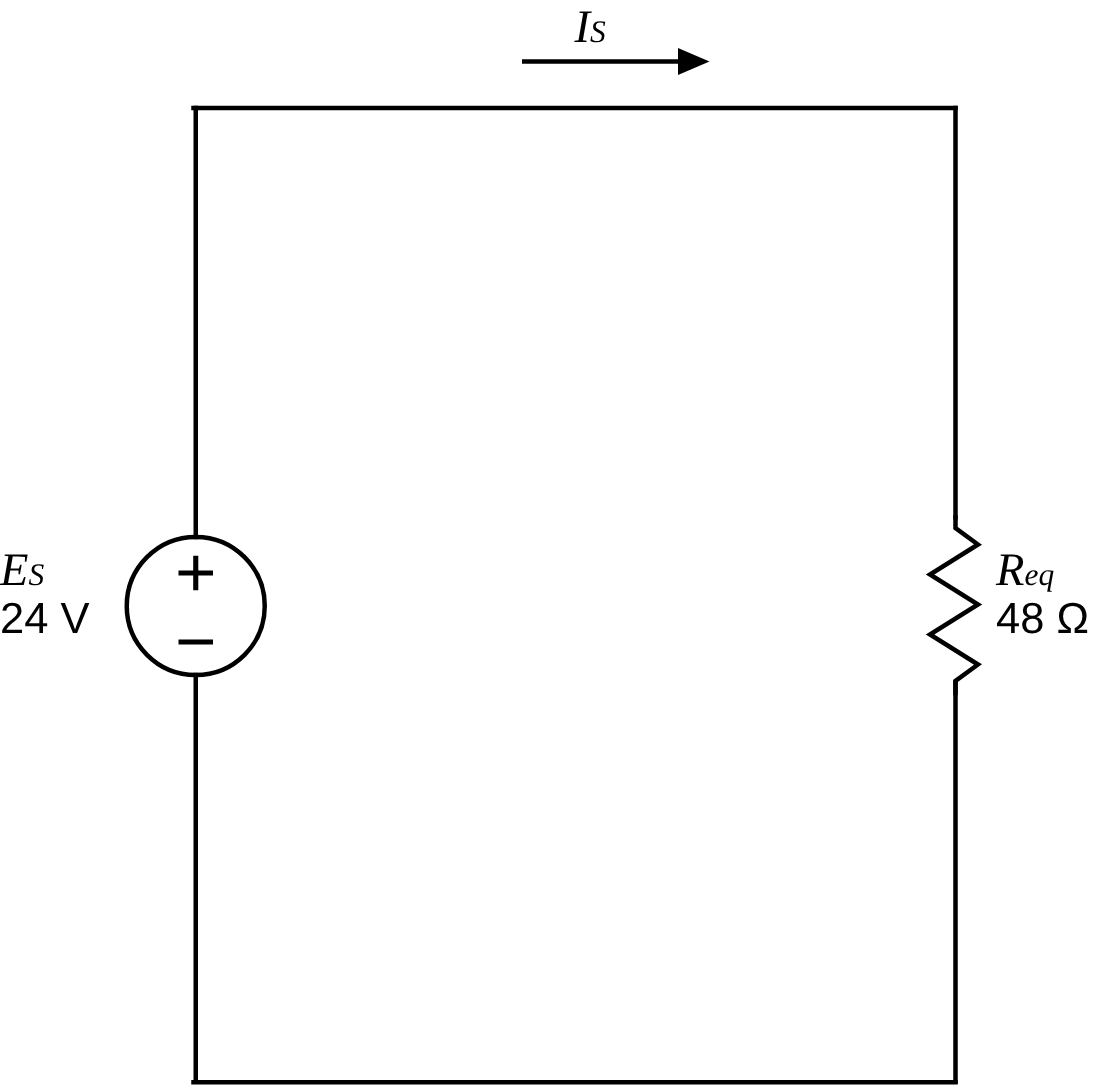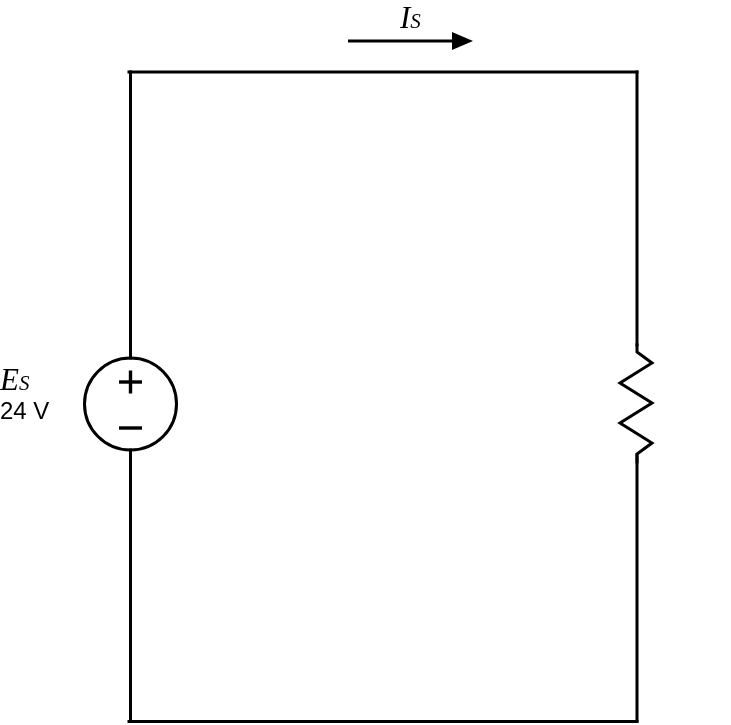--- a/index.html
+++ b/index.html
@@ -36,25 +36,25 @@
     font-style: italic;
     font-size: 31px;
   }
   .sym-italic .sub {
     font-size: 21px;
     font-style: italic;
   }
   .value-text {
     font-family: "Liberation Sans", sans-serif;
     font-style: normal;
-    font-size: 24px;
+    font-size: 29px;
   }
   
   #current-label {
-    left: 400px;
+    left: 383px;
     top: 2px;
   }
   
   #source-label-block {
     left: 0px;
     top: 364px;
     width: 84px;
     text-align: left;
   }
   #source-label-block .line2 {
@@ -113,14 +113,18 @@
 
   <div class="label sym-italic" id="current-label">
     <span>I</span><span class="sub">S</span>
   </div>
 
   <div class="label" id="source-label-block">
     <span class="sym-italic"><span>E</span><span class="sub">S</span></span>
     <span class="value-text line2">24 V</span>
   </div>
 
+  <div class="label" id="resistor-label-block">
+    <span class="sym-italic"><span>R</span><span class="sub">eq</span></span>
+    <span class="value-text line2">48 Ω</span>
+  </div>
 
 </div>
 
 </body></html>

